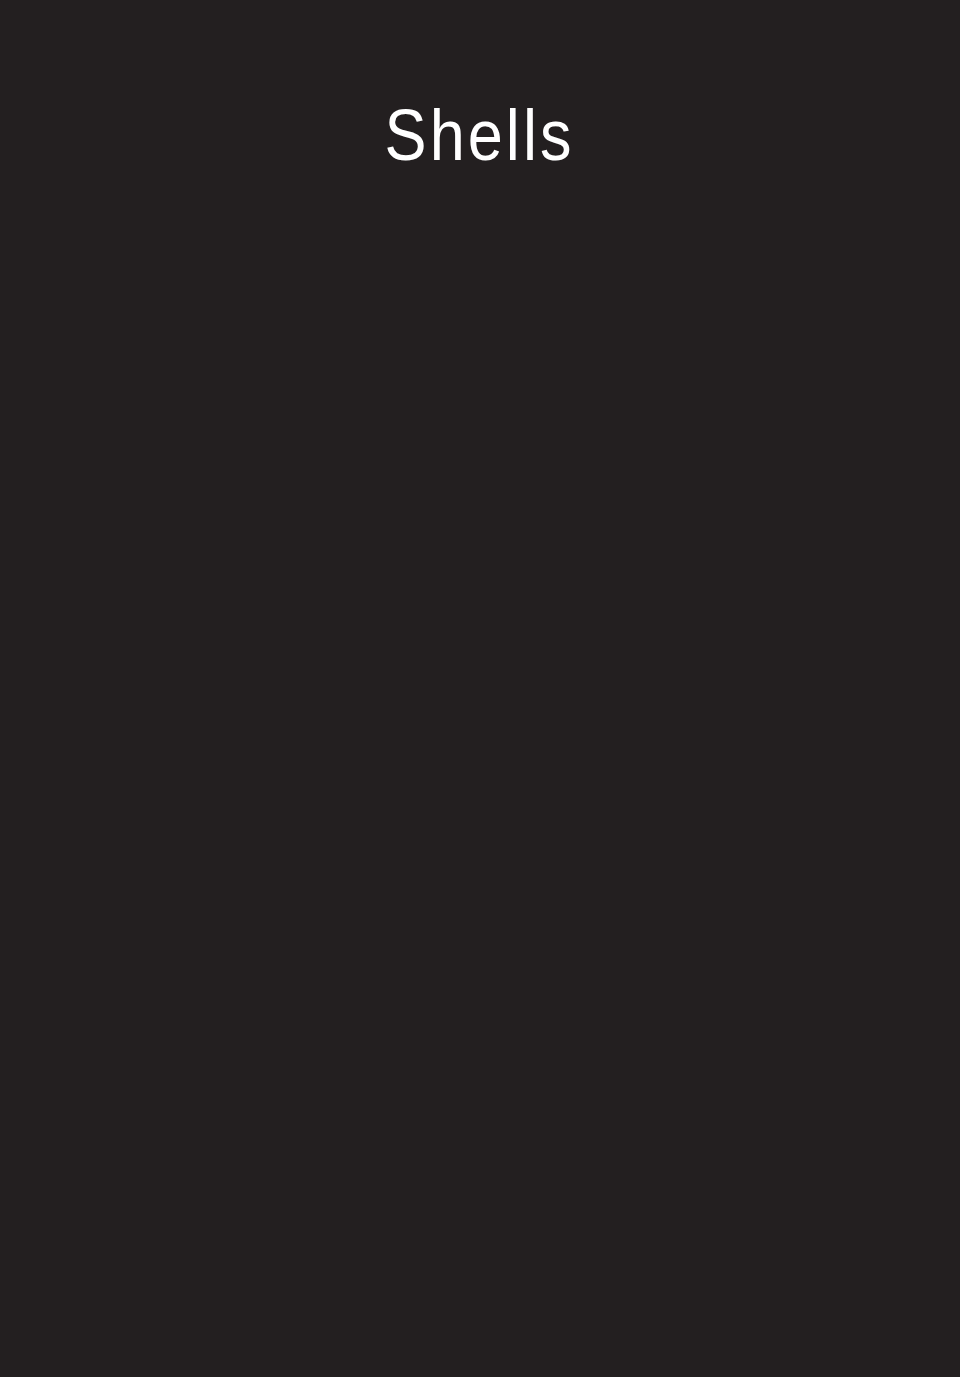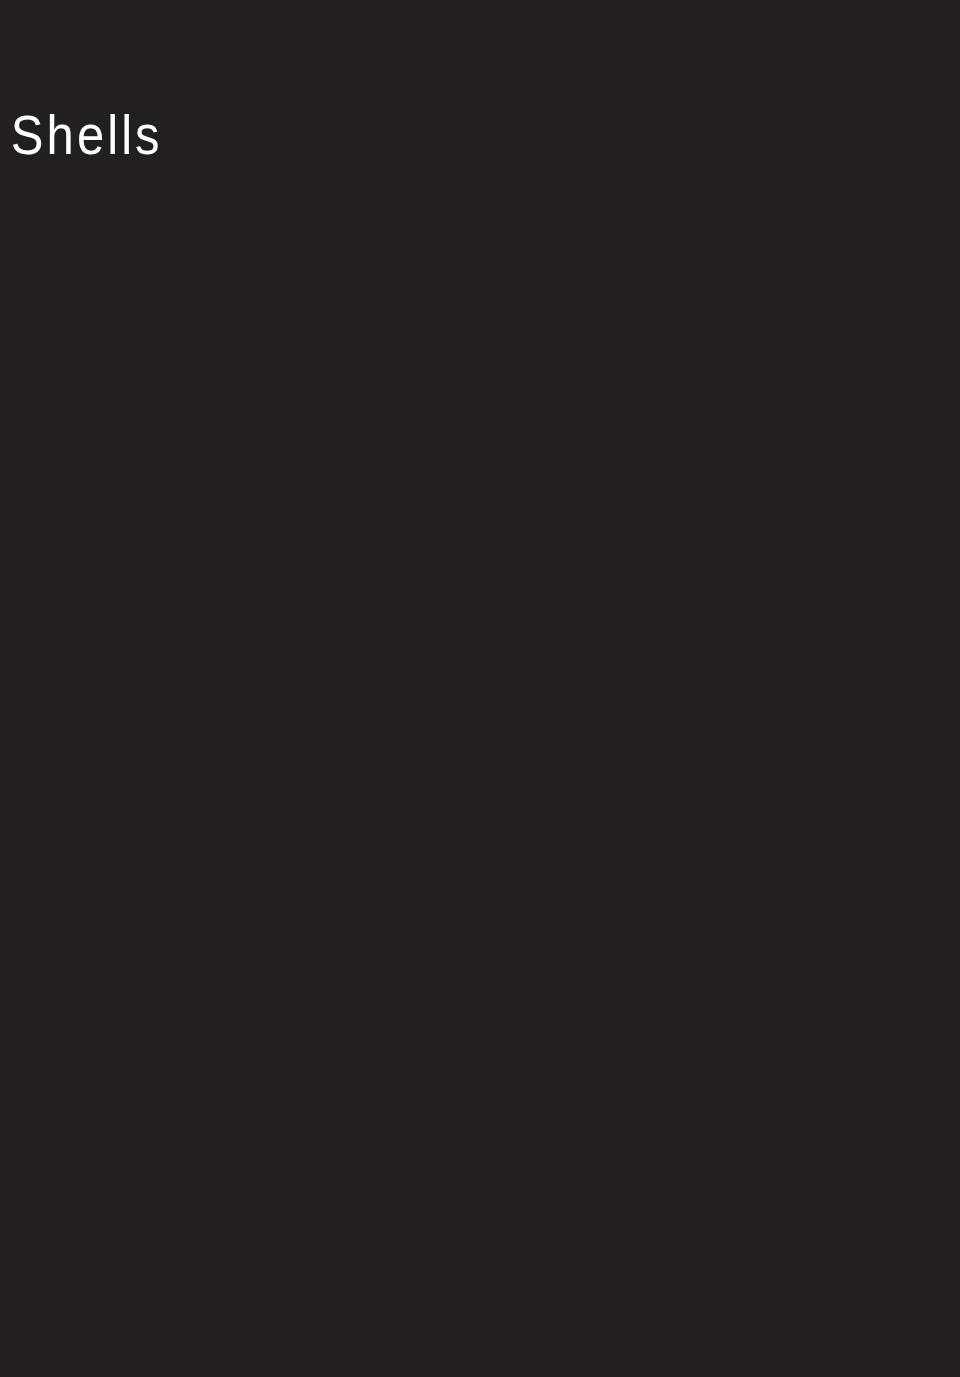--- a/index.html
+++ b/index.html
@@ -7,22 +7,22 @@
     width:960px;height:1377px;overflow:hidden;
     background:#231f20;
     color:#ffffff;
     font-family:"Liberation Sans", sans-serif;
     -webkit-font-smoothing:antialiased;
   }
   .page{position:relative;width:960px;height:1377px;}
   .abs{position:absolute;}
   
   #title{
-    left:0;right:0;top:103px;
-    font-size:56px;font-weight:300;letter-spacing:3.5px;
+    left:0;right:0;top:103px;text-align:center;
+    font-size:72px;font-weight:300;letter-spacing:3.5px;
     line-height:64px;
   }
   #title span{display:inline-block;transform:scaleX(0.875);}
 </style>
 </head>
 <body>
 
 <div class="page">
   <div id="title" class="abs"><span>Shells</span></div>
 </div>

